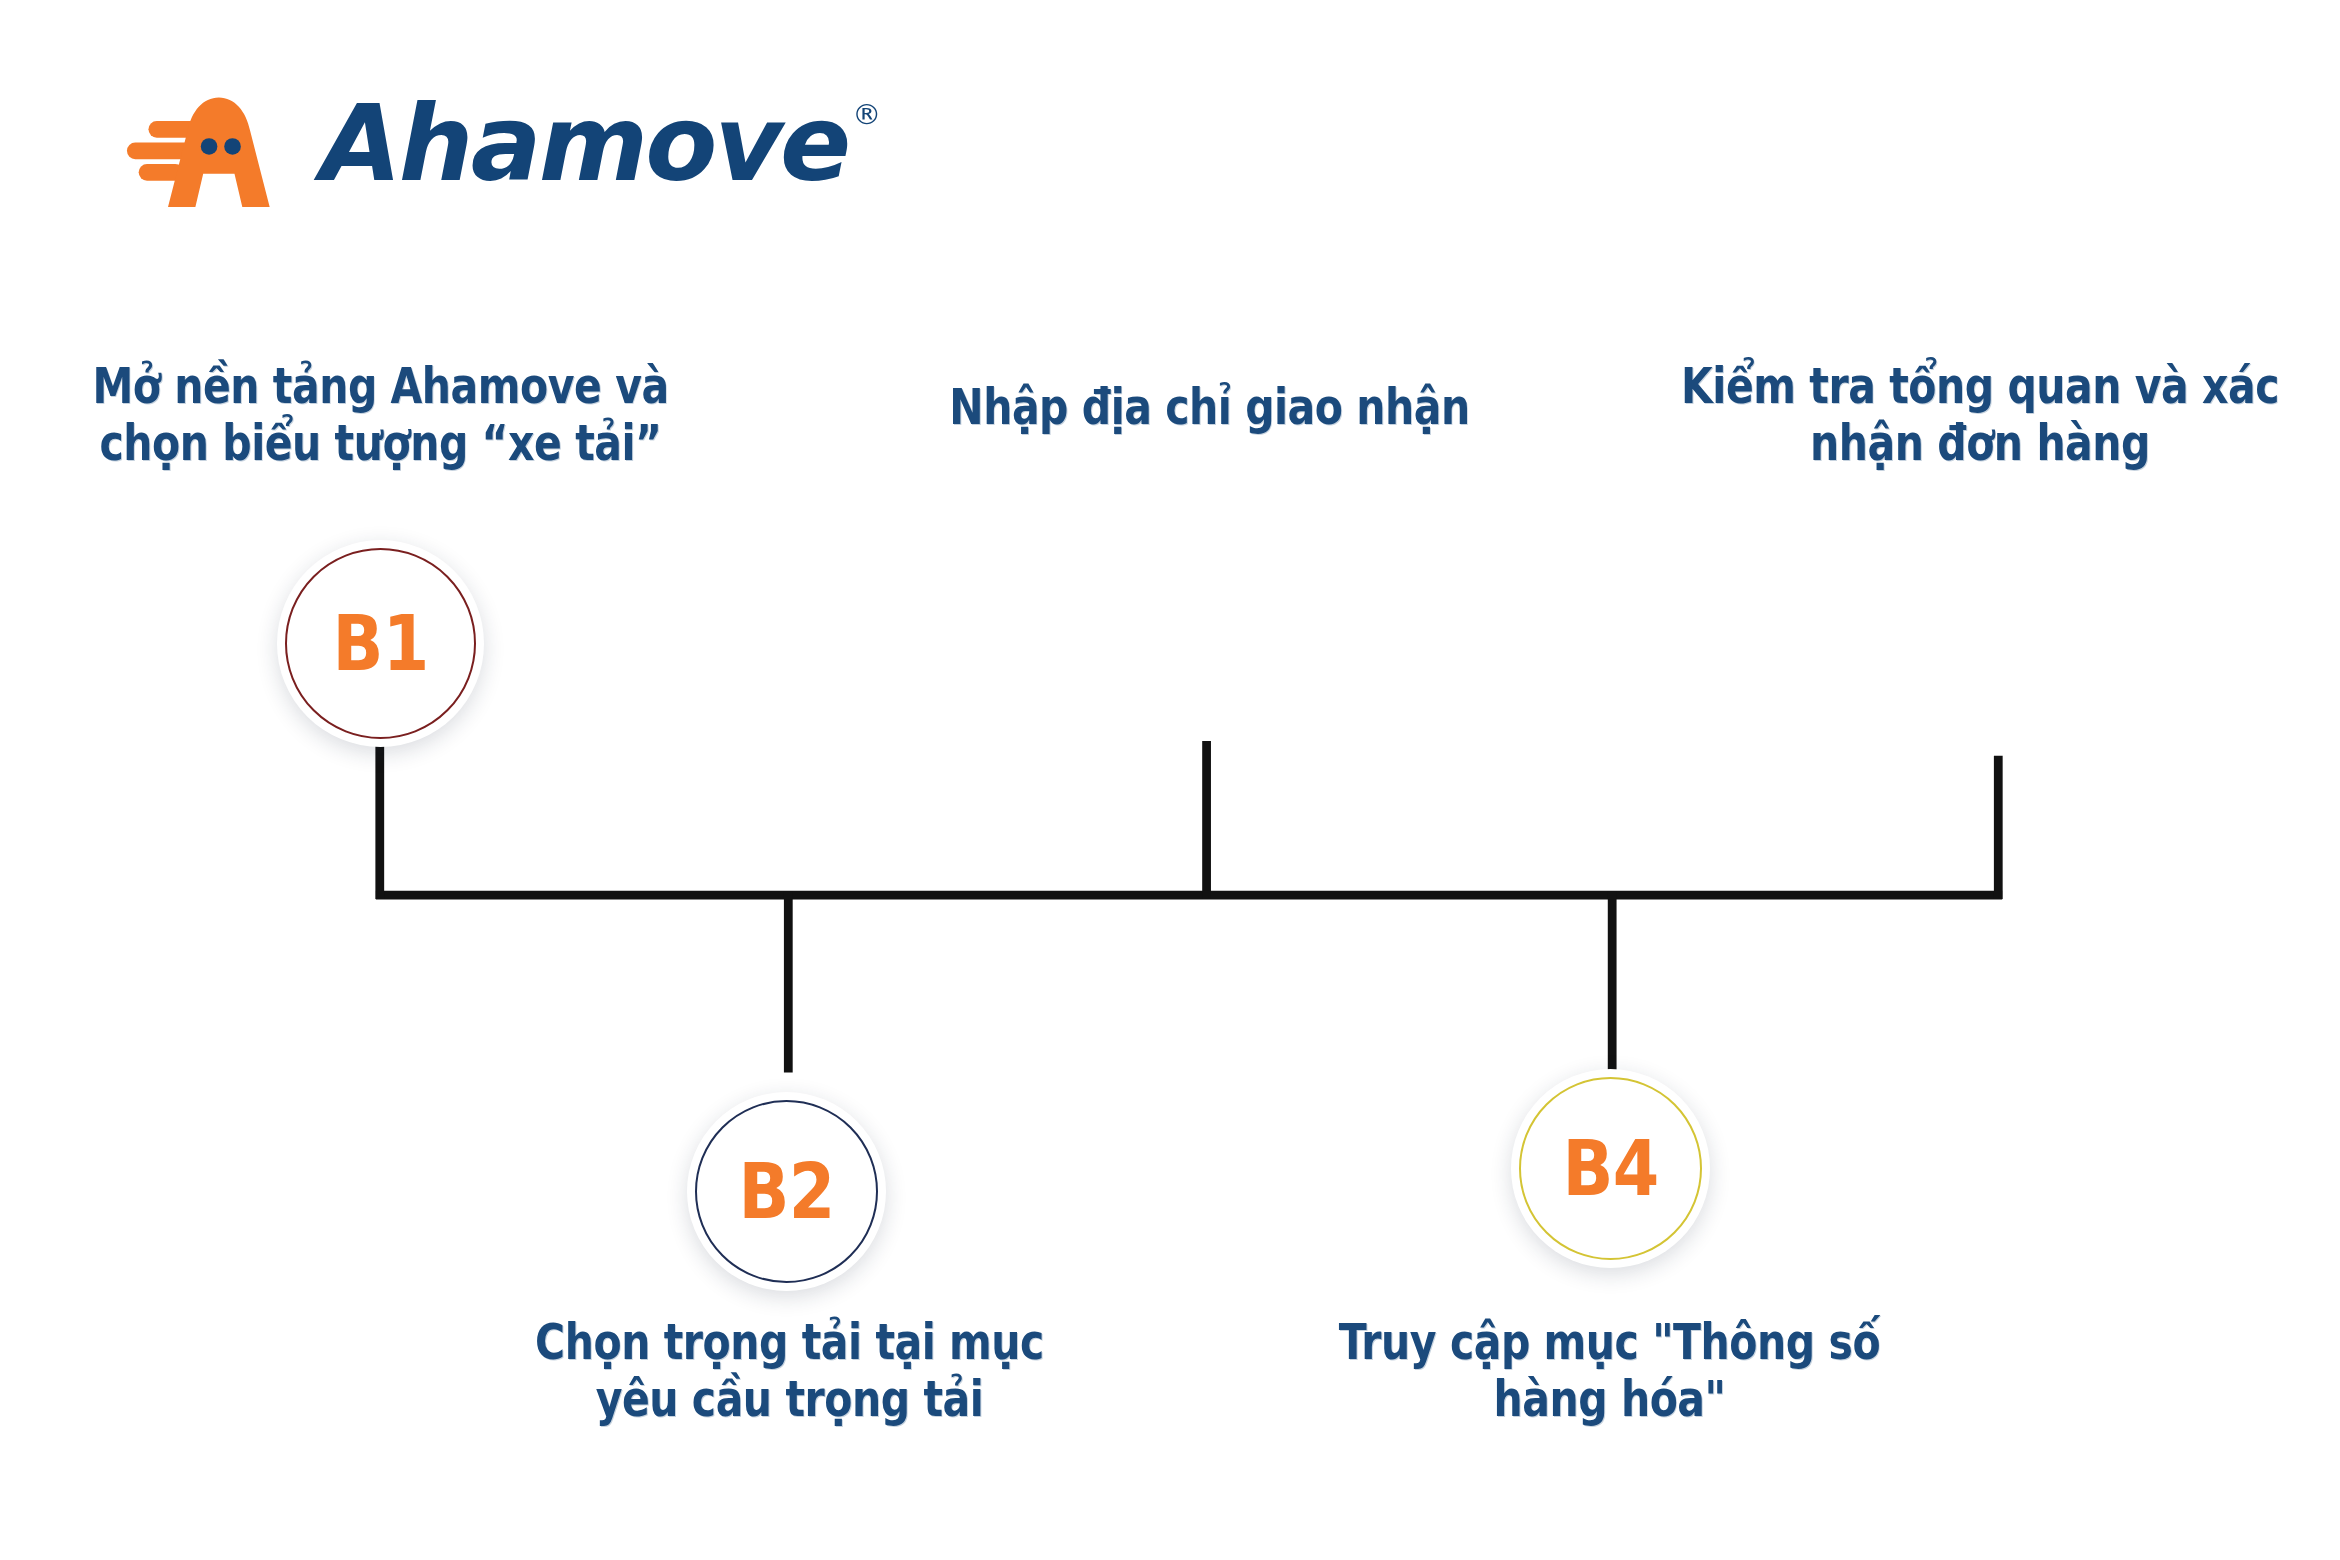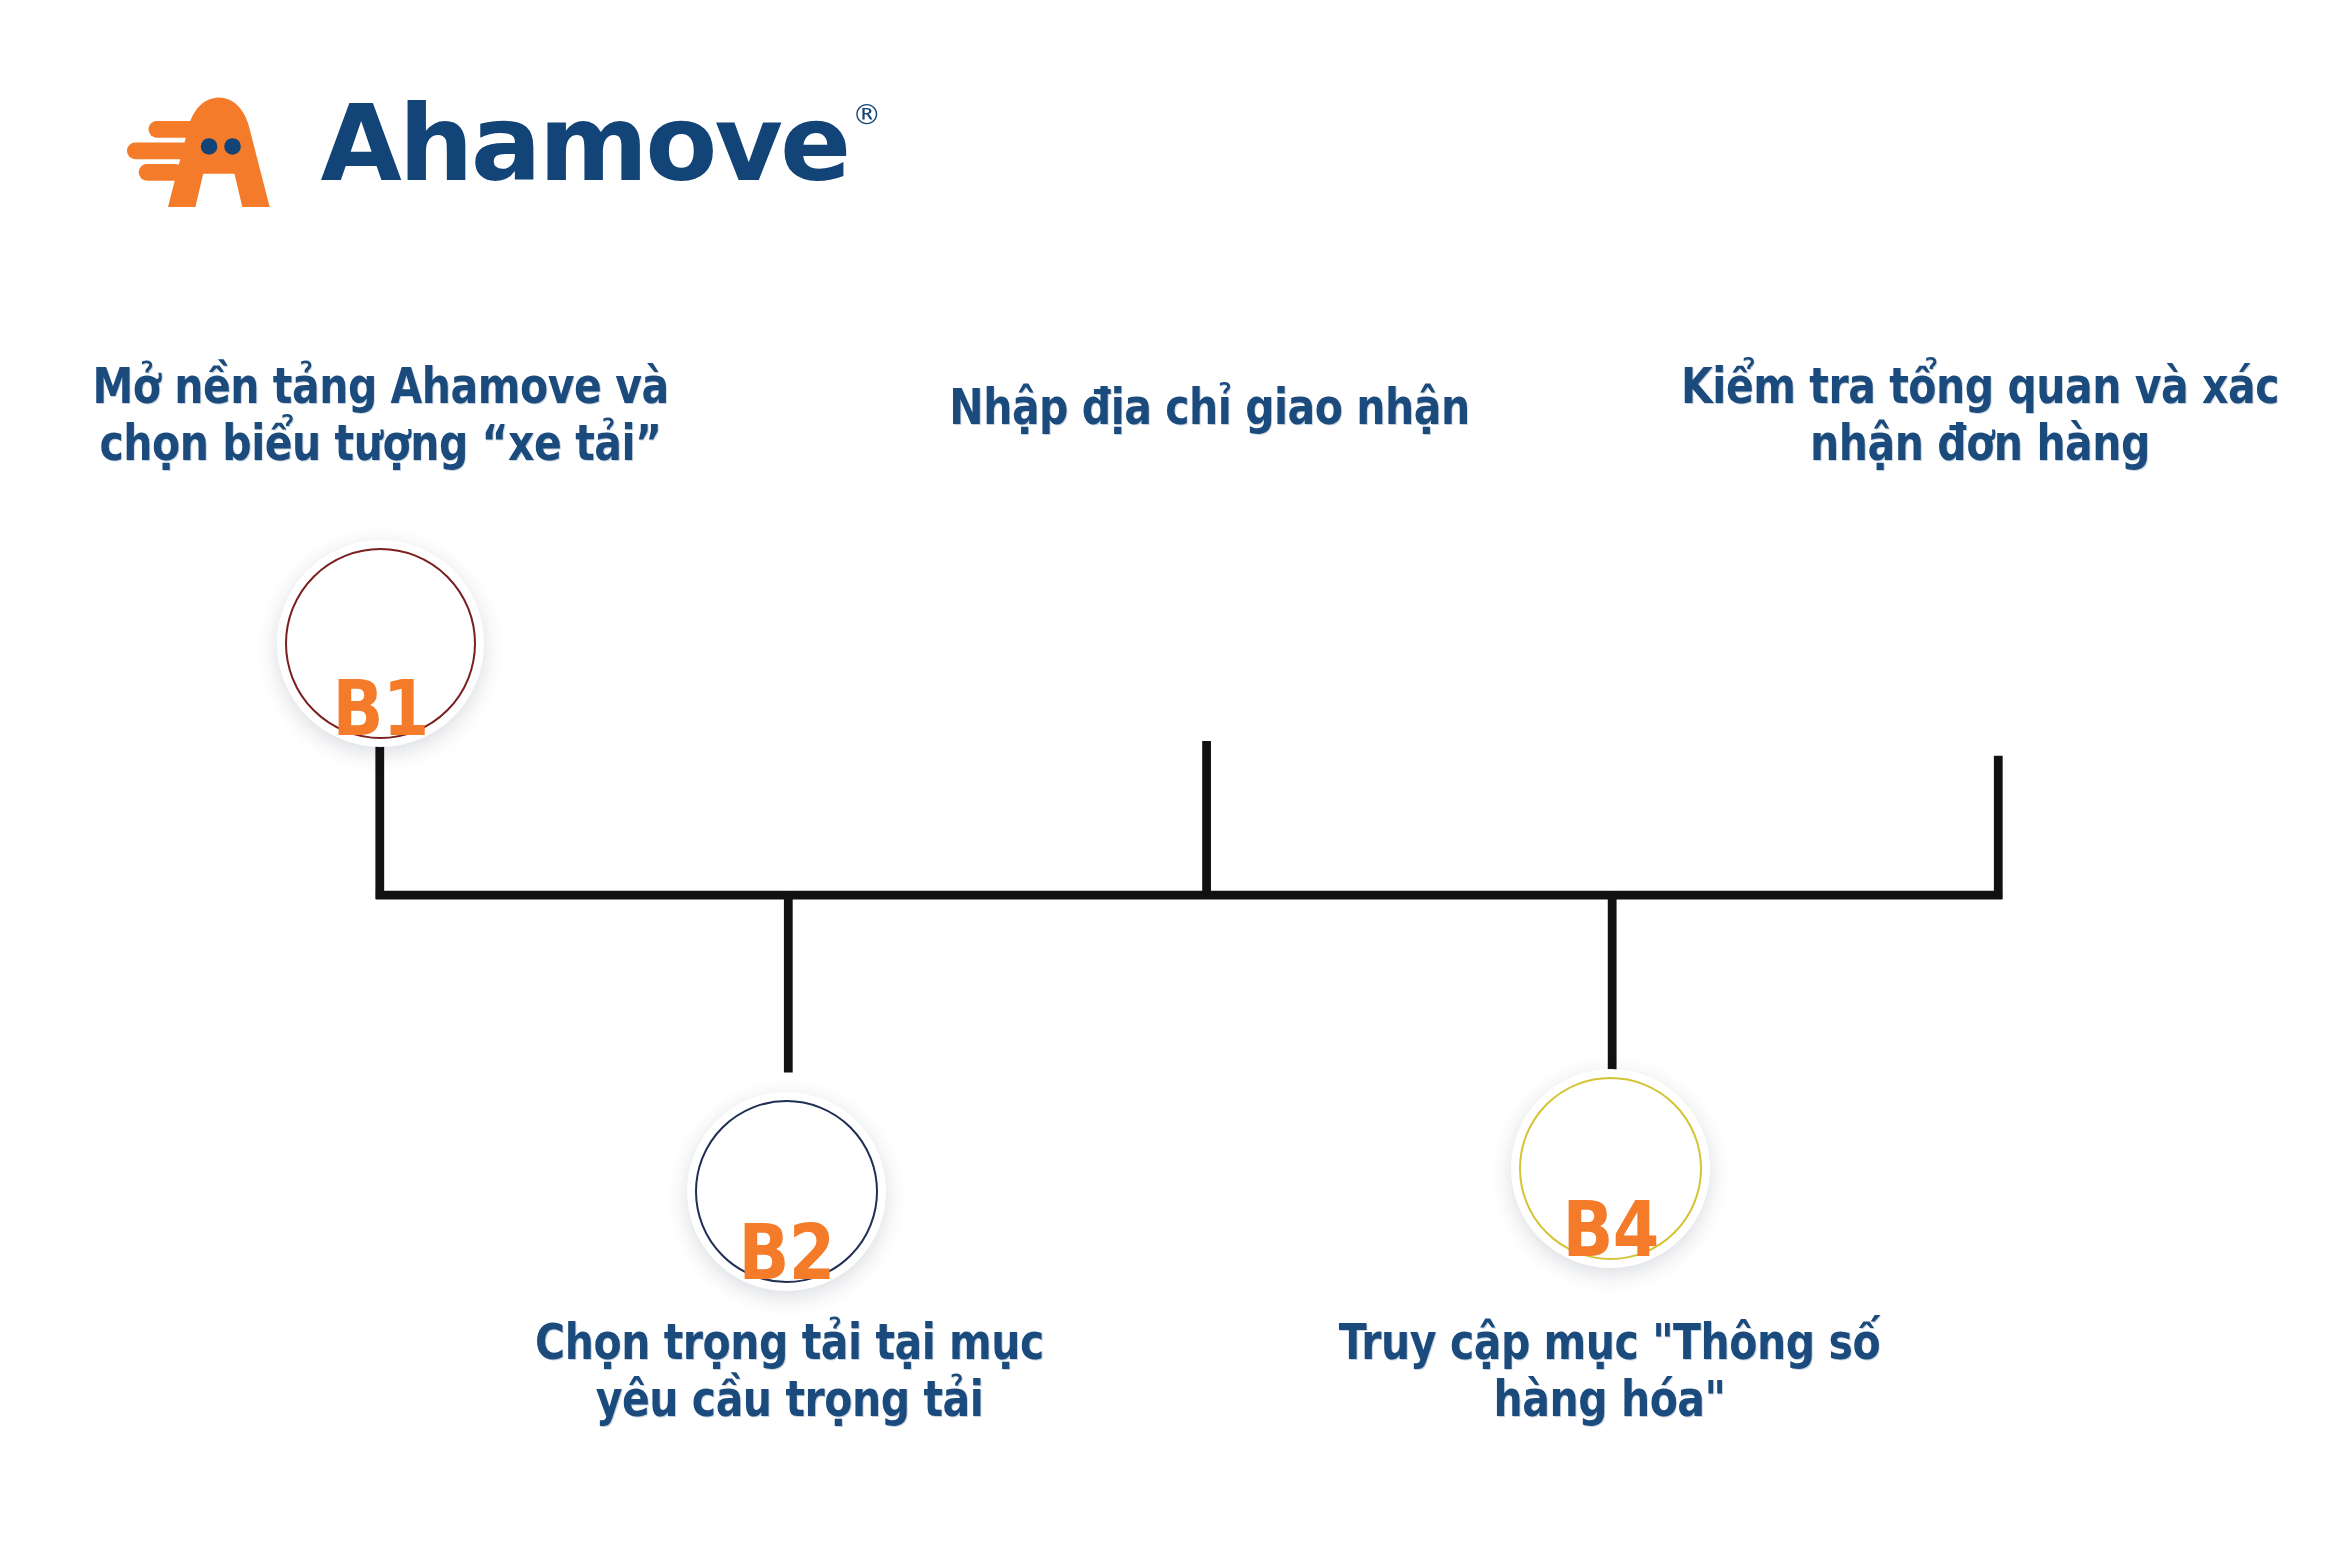--- a/index.html
+++ b/index.html
@@ -32,20 +32,21 @@
     display: flex;
     align-items: flex-start;
   }
   #logo-wordmark {
     font-family: "DejaVu Sans", "Liberation Sans", sans-serif;
     font-size: 105px;
     font-weight: 700;
     letter-spacing: -2.9px;
     color: #134477;
     line-height: 1;
+    font-style: italic;
   }
   #logo-reg {
     font-family: "DejaVu Sans", sans-serif;
     font-size: 29px;
     color: #134477;
     line-height: 1;
     margin-top: 7.8px;
     margin-left: 3.9px;
   }
 
@@ -59,21 +60,21 @@
 
   
   .node {
     position: absolute;
     width: 207px;
     height: 207px;
     border-radius: 50%;
     background: #ffffff;
     box-shadow: 0 5.9px 21.5px rgba(25,35,60,0.16);
     display: flex;
-    align-items: flex-end;
+    align-items: center;
     justify-content: center;
     box-sizing: border-box;
   }
   .node-ring {
     position: absolute;
     left: 7.8px; top: 7.8px;
     width: 191px;
     height: 191px;
     border-radius: 50%;
     border: 2.9px solid #7a1f1f;

